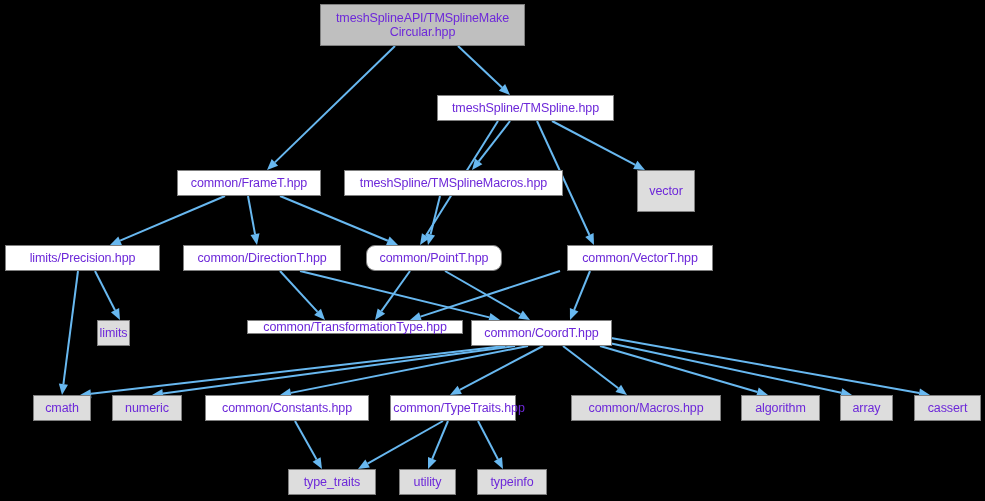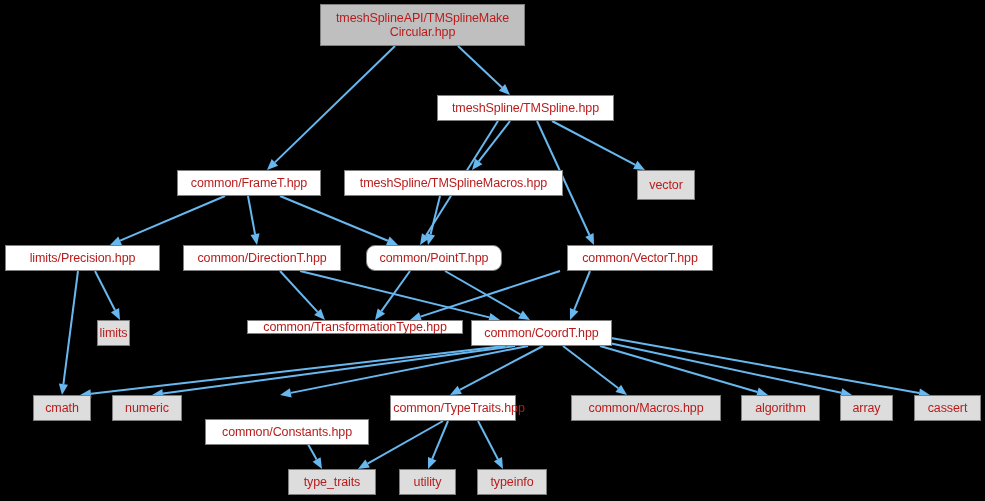--- a/index.html
+++ b/index.html
@@ -25,21 +25,21 @@
   }
   .node {
     position: absolute;
     box-sizing: border-box;
     display: flex;
     align-items: center;
     justify-content: center;
     text-align: center;
     font-size: 12.5px;
     line-height: 14px;
-    color: #b91c1c;
+    color: #6d28d9;
     border: 1px solid #7f7f7f;
     background: #ffffff;
     white-space: pre-line;
     letter-spacing: -0.1px;
   }
   .node.root {
     background: #bfbfbf;
     border: 1px solid #7f7f7f;
   }
   .node.leaf {
@@ -116,31 +116,31 @@
       <polygon points="428,469 427.9846153846154,457.0769230769231 436.4769230769231,460.61538461538464" fill="#68b8f0"></polygon>
       <line x1="478" y1="421" x2="497.9187213927934" y2="459.2439450741632" stroke="#68b8f0" stroke-width="2"></line>
       <polygon points="503,469 493.8389166056253,461.36884340081326 501.99852617996146,457.11904674751315" fill="#68b8f0"></polygon>
     </svg>
   <div id="node-layer">
       <div class="node root" style="left: 320px; top: 4px; width: 205px; height: 42px;"><span class="label">tmeshSplineAPI/TMSplineMake
 Circular.hpp</span></div>
       <div class="node " style="left: 437px; top: 95px; width: 177px; height: 26px;"><span class="label">tmeshSpline/TMSpline.hpp</span></div>
       <div class="node " style="left: 177px; top: 170px; width: 144px; height: 26px;"><span class="label">common/FrameT.hpp</span></div>
       <div class="node " style="left: 344px; top: 170px; width: 219px; height: 26px;"><span class="label">tmeshSpline/TMSplineMacros.hpp</span></div>
-      <div class="node leaf" style="left: 637px; top: 170px; width: 58px; height: 30px;"><span class="label">vector</span></div>
+      <div class="node leaf" style="left: 637px; top: 170px; width: 58px; height: 42px;"><span class="label">vector</span></div>
       <div class="node " style="left: 5px; top: 245px; width: 155px; height: 26px;"><span class="label">limits/Precision.hpp</span></div>
       <div class="node " style="left: 183px; top: 245px; width: 158px; height: 26px;"><span class="label">common/DirectionT.hpp</span></div>
       <div class="node " style="left: 366px; top: 245px; width: 136px; height: 26px; border-radius: 9px;"><span class="label">common/PointT.hpp</span></div>
       <div class="node " style="left: 527px; top: 245px; width: 146px; height: 26px; margin-left: 40px;"><span class="label">common/VectorT.hpp</span></div>
       <div class="node leaf" style="left: 97px; top: 320px; width: 33px; height: 26px;"><span class="label">limits</span></div>
       <div class="node " style="left: 247px; top: 320px; width: 216px; height: 14px;"><span class="label">common/TransformationType.hpp</span></div>
       <div class="node " style="left: 471px; top: 320px; width: 141px; height: 26px;"><span class="label">common/CoordT.hpp</span></div>
       <div class="node leaf" style="left: 33px; top: 395px; width: 58px; height: 26px;"><span class="label">cmath</span></div>
       <div class="node leaf" style="left: 112px; top: 395px; width: 70px; height: 26px;"><span class="label">numeric</span></div>
-      <div class="node " style="left: 205px; top: 395px; width: 164px; height: 26px; margin-top: 24px;"><span class="label">common/Constants.hpp</span></div>
+      <div class="node " style="left: 205px; top: 395px; width: 164px; height: 26px;"><span class="label">common/Constants.hpp</span></div>
       <div class="node " style="left: 390px; top: 395px; width: 126px; height: 26px; padding-left: 12px;"><span class="label">common/TypeTraits.hpp</span></div>
       <div class="node leaf" style="left: 571px; top: 395px; width: 150px; height: 26px;"><span class="label">common/Macros.hpp</span></div>
       <div class="node leaf" style="left: 741px; top: 395px; width: 79px; height: 26px;"><span class="label">algorithm</span></div>
       <div class="node leaf" style="left: 840px; top: 395px; width: 53px; height: 26px;"><span class="label">array</span></div>
       <div class="node leaf" style="left: 914px; top: 395px; width: 67px; height: 26px;"><span class="label">cassert</span></div>
       <div class="node leaf" style="left: 288px; top: 469px; width: 88px; height: 26px;"><span class="label">type_traits</span></div>
       <div class="node leaf" style="left: 399px; top: 469px; width: 57px; height: 26px;"><span class="label">utility</span></div>
       <div class="node leaf" style="left: 477px; top: 469px; width: 70px; height: 26px;"><span class="label">typeinfo</span></div>
     </div>
 </div>

